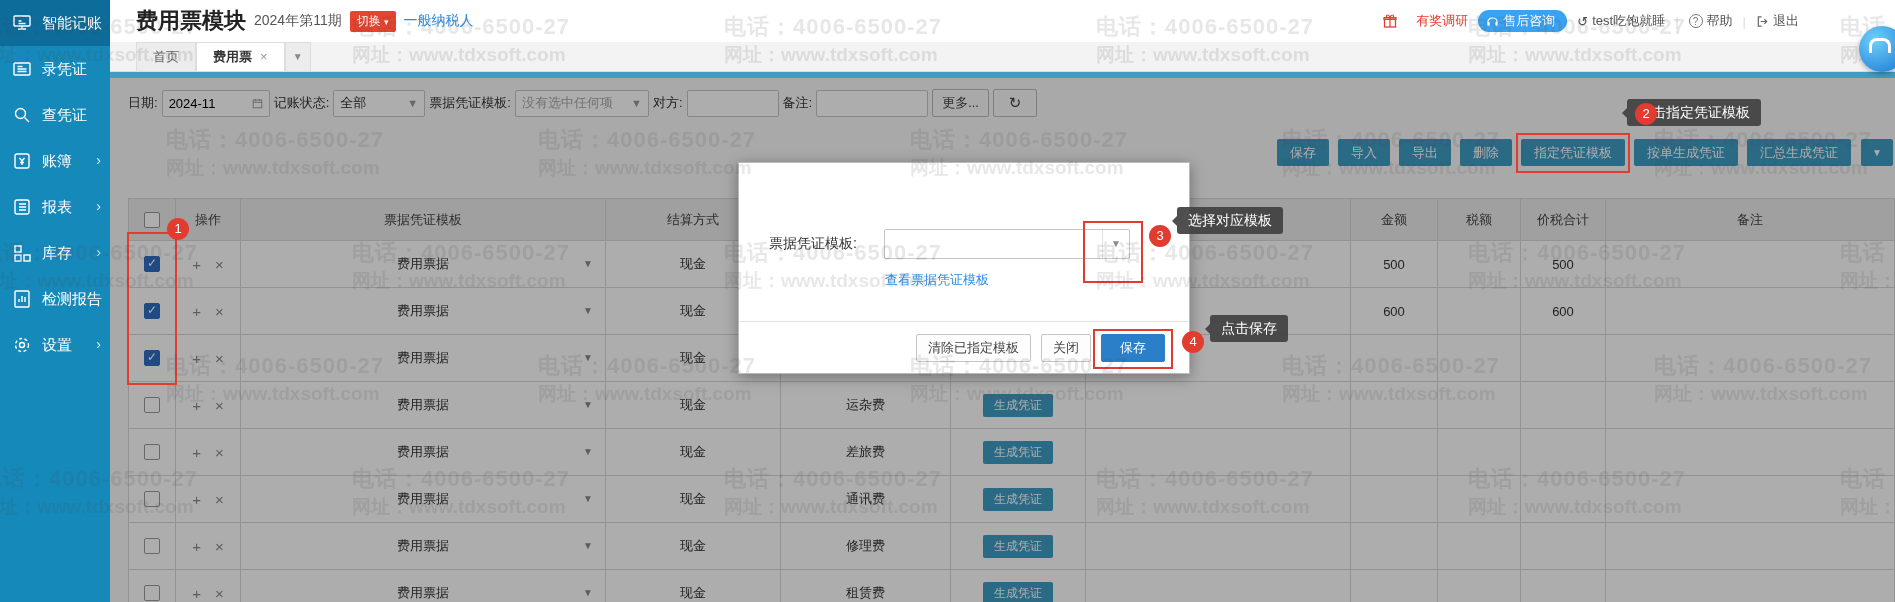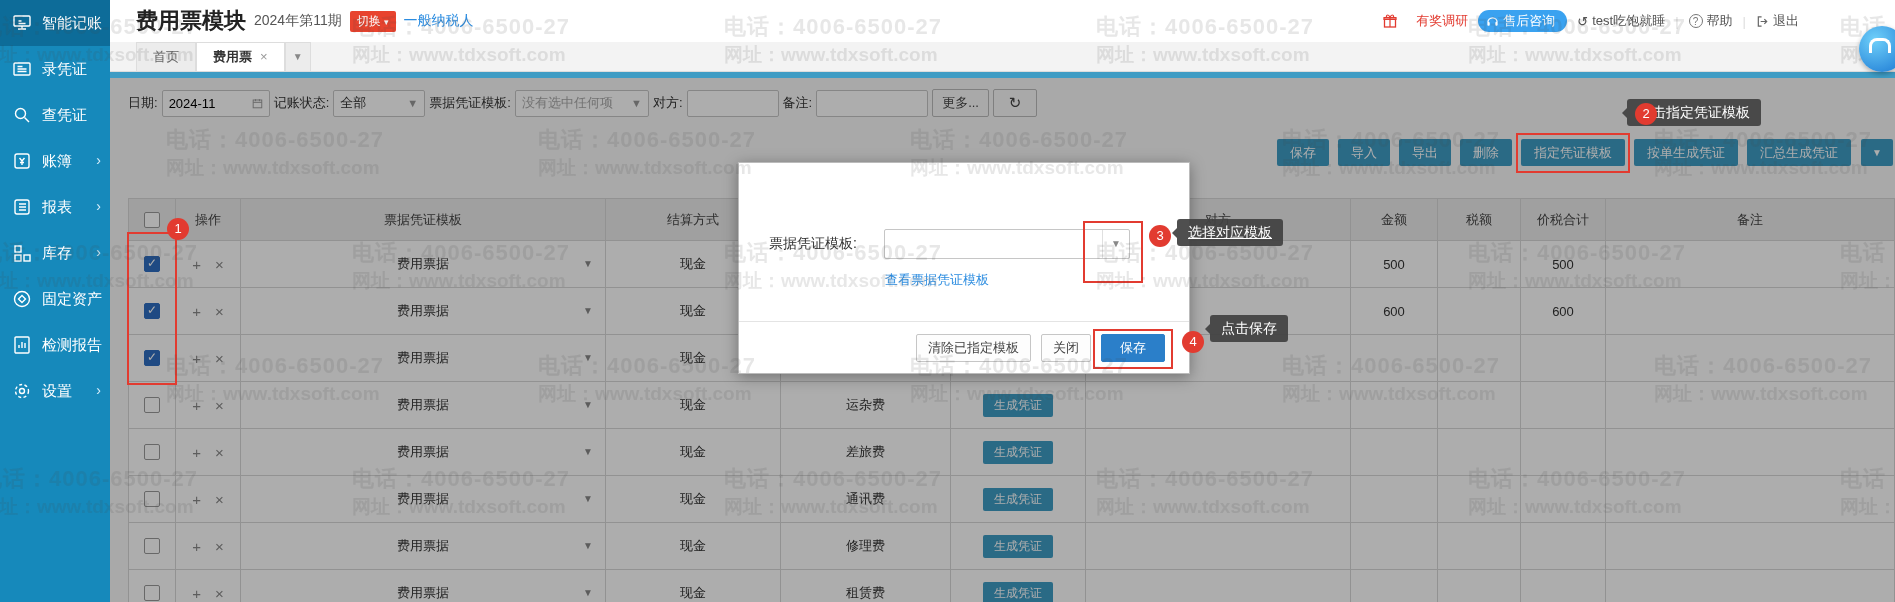--- a/index.html
+++ b/index.html
@@ -123,21 +123,21 @@
 
   .anno1-rect { left:17px; top:160px; width:50px; height:153px; }
   .anno1-badge { left:57px; top:146px; }
   .anno1-tip { left:86px; top:144px; }
 
   .anno2-badge { top:-36px; right:-32px; }
   .anno2-tip { top:-40px; left:calc(100% + 2px); }
 
   .anno3-rect { left:344px; top:58px; width:60px; height:62px; }
   .anno3-badge { left:410px; top:62px; }
-  .anno3-tip { left:438px; top:56px;text-decoration:underline; }
+  .anno3-tip { left:438px; top:44px; }
 
   .anno4-rect { left:-9px; top:-6px; right:-9px; bottom:-8px; }
   .anno4-badge { top:-4px; right:-40px; }
   .anno4-tip { top:-20px; left:calc(100% + 46px); }
 
   
   .wm-layer { position:absolute; left:0; top:0; width:1895px; height:602px; z-index:40;
     pointer-events:none; overflow:hidden; }
   .wm-cell { position:absolute; color:rgba(70,70,70,0.13); font-weight:bold; white-space:nowrap; }
   .wm-phone { font-size:22px; letter-spacing:1px; }
@@ -201,28 +201,20 @@
     </div>
     <div class="side-item">
       <span class="s-icon">
         <svg viewBox="0 0 22 22">
             <rect x="4" y="4" width="6" height="6"></rect>
             <rect x="4" y="13" width="6" height="6"></rect>
             <rect x="13" y="13" width="6" height="6"></rect>
           </svg></span>
       <span>库存</span>
       <span class="s-arrow">›</span>
-    </div>
-    <div class="side-item">
-      <span class="s-icon">
-        <svg viewBox="0 0 22 22">
-            <circle cx="11" cy="11" r="7.5"></circle>
-            <path d="M11 7.5l3.5 3.5-3.5 3.5L7.5 11z"></path>
-          </svg></span>
-      <span>固定资产</span>
     </div>
     <div class="side-item">
       <span class="s-icon">
         <svg viewBox="0 0 22 22">
             <rect x="4" y="3" width="14" height="16" rx="1"></rect>
             <path d="M8 14v-3M11 14V8M14 14v-5"></path>
           </svg></span>
       <span>检测报告</span>
     </div>
     <div class="side-item">

